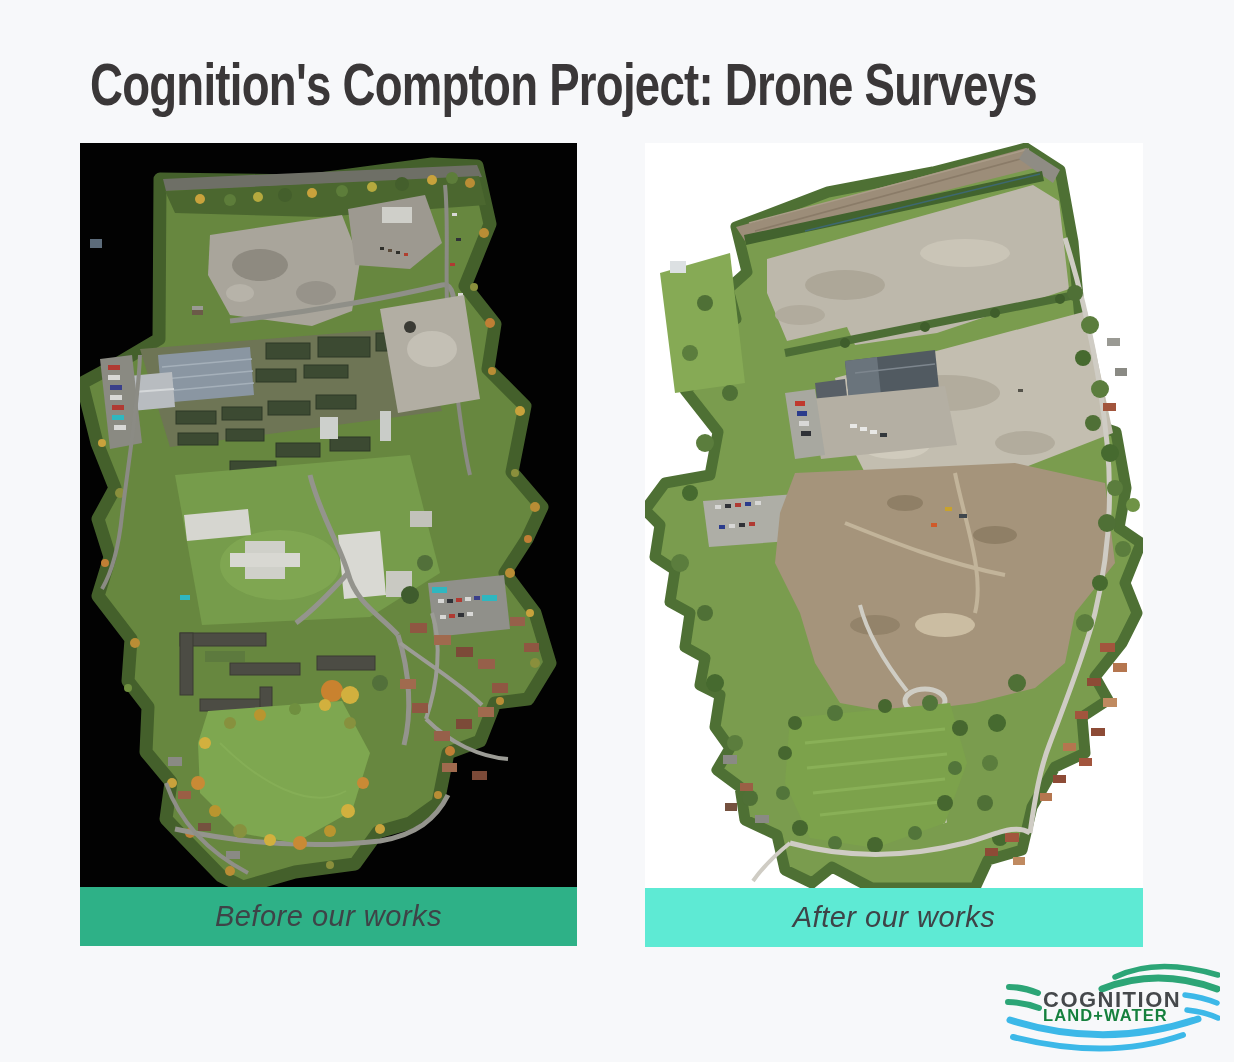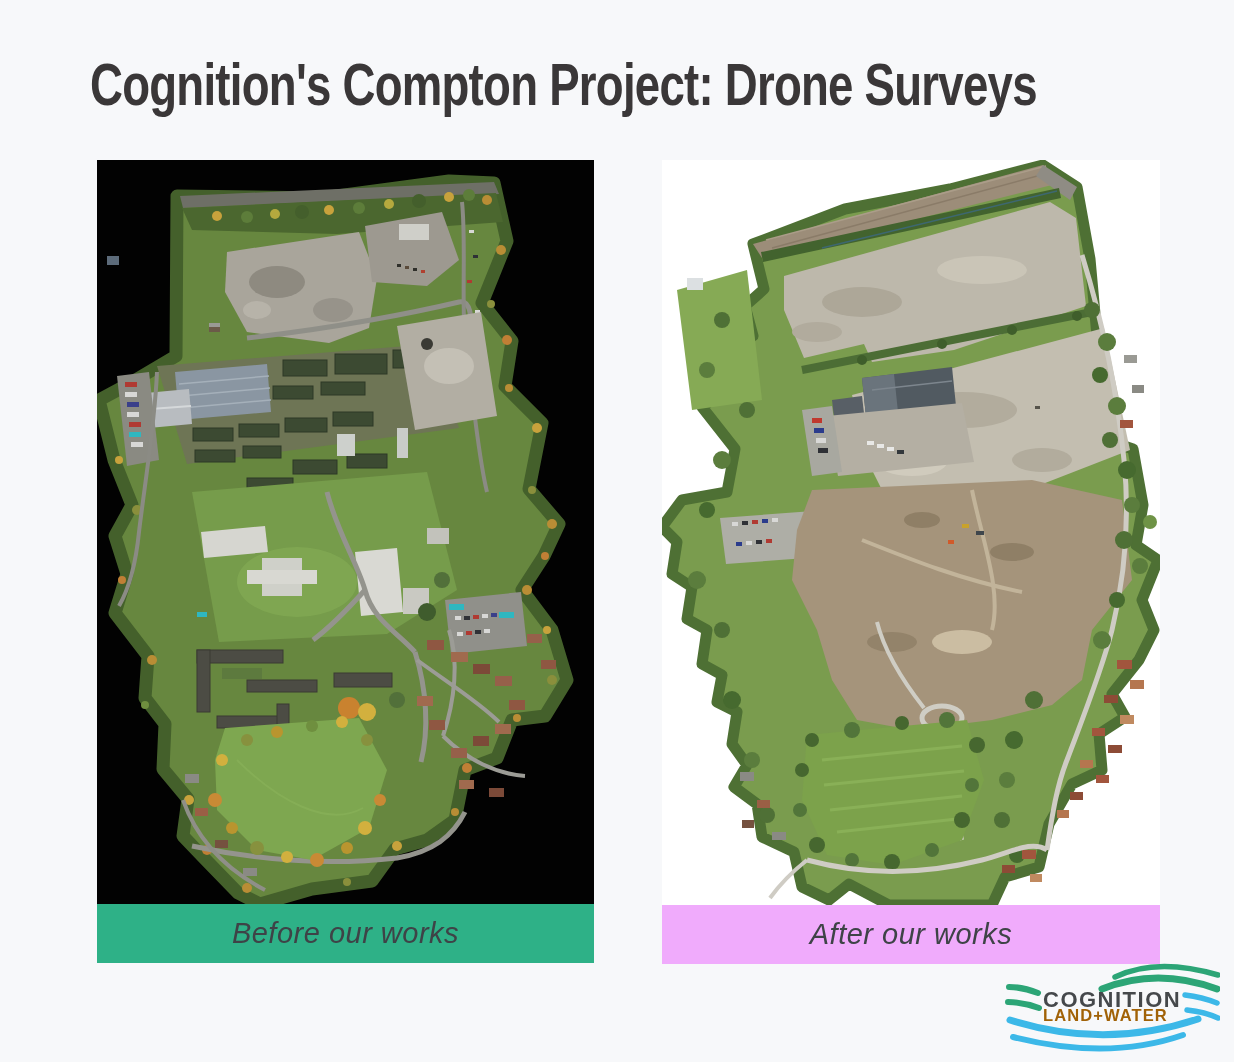--- a/index.html
+++ b/index.html
@@ -1,32 +1,32 @@
 <!DOCTYPE html>
 <html><head>
 <meta charset="utf-8">
 <style>
   html,body{margin:0;padding:0;}
   body{width:1234px;height:1062px;background:#f7f8fa;font-family:"Liberation Sans",sans-serif;overflow:hidden;}
   .page{position:relative;width:1234px;height:802px;}
   .title{position:absolute;left:90px;top:50px;margin:0;font-size:60px;font-weight:700;color:#3a3738;white-space:nowrap;}
   .title-inner{display:inline-block;transform:scaleX(.76);transform-origin:0 50%;letter-spacing:-1px;}
-  figure.panel{position:absolute;top:143px;margin:17px;}
+  figure.panel{position:absolute;top:143px;margin:0;}
   #panel-before{left:80px;width:497px;}
   #panel-after{left:645px;width:498px;}
   .aerial{display:block;}
   .aerial svg{display:block;}
   .bar{height:59px;display:flex;align-items:center;justify-content:center;}
   .bar-green{background:#2eb187;}
-  .bar-blue{background:#f0abfc;}
+  .bar-blue{background:#5eead4;}
   .bar span{font-style:italic;font-size:29px;color:#3e4347;letter-spacing:.5px;}
   .logo{position:absolute;left:1005px;top:956px;width:215px;height:100px;}
   .logo svg{position:absolute;left:0;top:0;}
   .logo-line1{position:absolute;left:38px;top:31px;font-size:22px;font-weight:700;color:#45484b;letter-spacing:1.5px;}
-  .logo-line2{position:absolute;left:38px;top:50px;font-size:16.5px;font-weight:700;color:#a16207;letter-spacing:1.1px;}
+  .logo-line2{position:absolute;left:38px;top:50px;font-size:16.5px;font-weight:700;color:#15803d;letter-spacing:1.1px;}
 </style>
 </head>
 <body>
 
 <div class="page">
 
   <h1 class="title"><span class="title-inner">Cognition's Compton Project: Drone Surveys</span></h1>
 
   <figure class="panel" id="panel-before">
     <div class="aerial">

